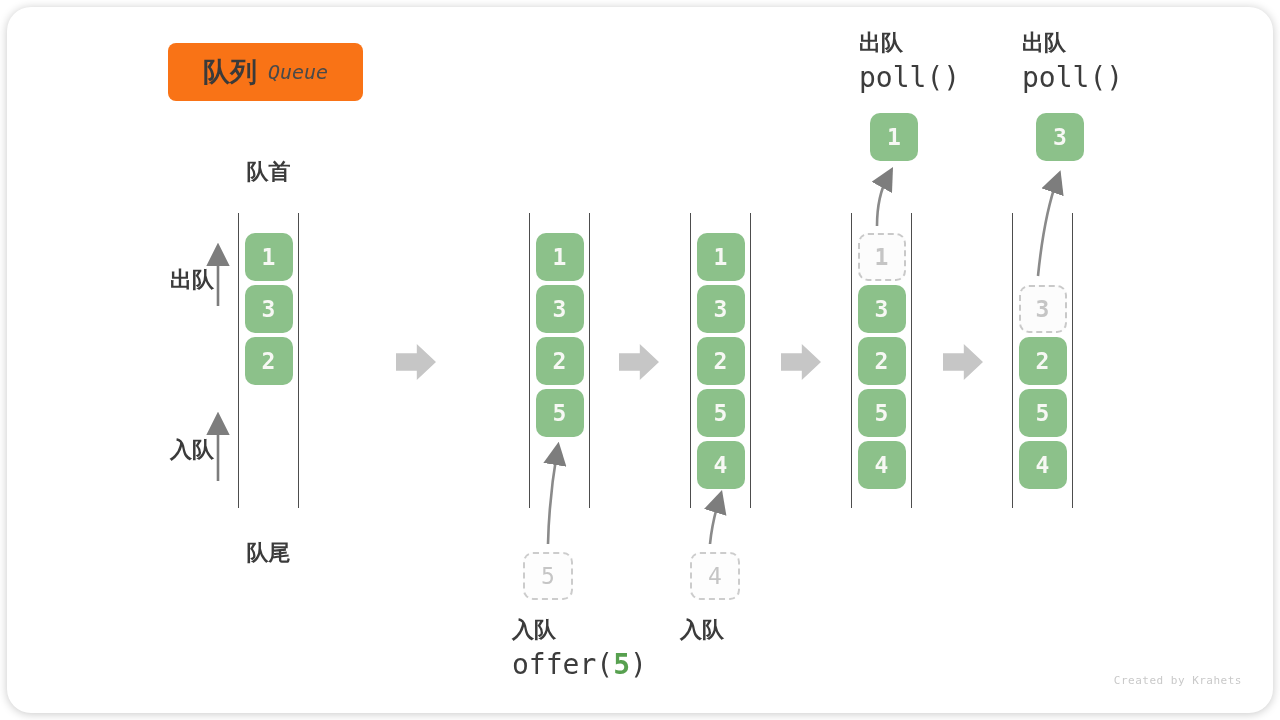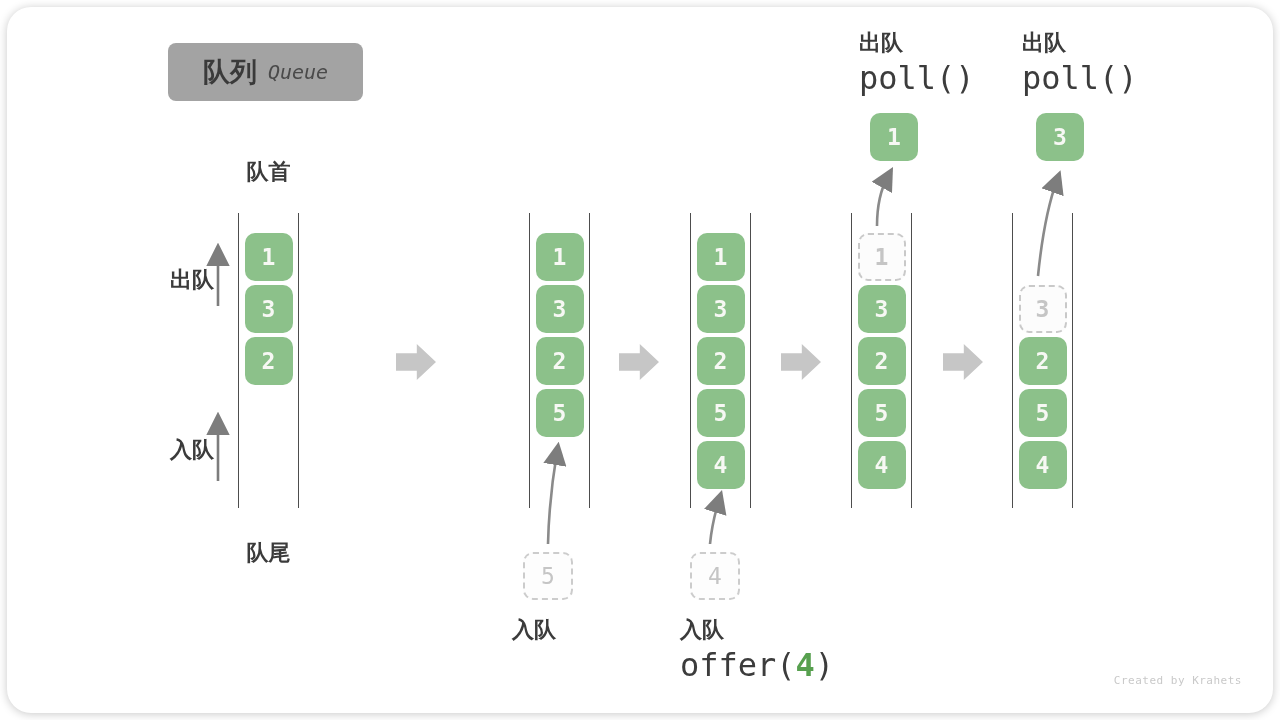--- a/index.html
+++ b/index.html
@@ -2,21 +2,21 @@
 <html><head>
 <meta charset="utf-8">
 <style>
   html,body{margin:0;padding:0;background:#ffffff;}
   .stage{position:relative;width:1280px;height:720px;background:#ffffff;overflow:hidden;
          font-family:"Liberation Sans",sans-serif;}
   .card-edge{position:absolute;left:7px;top:7px;right:7px;bottom:7px;border-radius:24px;
              background:#ffffff;box-shadow:0 1px 10px rgba(0,0,0,0.22);z-index:0;}
   .layer{position:absolute;left:0;top:0;width:1280px;height:720px;z-index:1;}
 
-  .title-badge{position:absolute;left:168px;top:43px;width:195px;height:58px;background:#a3a3a3;
+  .title-badge{position:absolute;left:168px;top:43px;width:195px;height:58px;background:#f97316;
                border-radius:8px;display:flex;align-items:center;justify-content:center;gap:11px;}
   .title-zh{font-size:27px;font-weight:700;color:#3a3a3a;}
   .title-en{font-family:"DejaVu Sans Mono",monospace;font-size:20px;color:#4a4a4a;font-style:italic;}
 
   .zh-label{position:absolute;font-size:22px;font-weight:700;color:#3b3b3b;white-space:nowrap;}
   .channel-cap{width:61px;text-align:center;}
 
   .channel{position:absolute;top:213px;width:61px;height:295px;
            border-left:1.5px solid #4d4d4d;border-right:1.5px solid #4d4d4d;box-sizing:border-box;}
   .box{position:absolute;left:50%;transform:translateX(-50%);width:48px;height:48px;box-sizing:border-box;
@@ -27,21 +27,21 @@
 
   .out-box{position:absolute;width:48px;height:48px;border-radius:10px;background:#8cc18a;
            display:flex;align-items:center;justify-content:center;color:#f7f8f4;
            font-family:"DejaVu Sans Mono",monospace;font-size:23px;font-weight:700;}
   .pending-box{position:absolute;width:50px;height:48px;box-sizing:border-box;border-radius:10px;
                background:#fdfdfd;border:2px dashed #cccccc;display:flex;align-items:center;justify-content:center;
                color:#c5c5c5;font-family:"DejaVu Sans Mono",monospace;font-size:23px;}
 
   .op-label{position:absolute;white-space:nowrap;}
   .op-zh{font-size:22px;font-weight:700;color:#3b3b3b;line-height:34px;}
-  .op-code{font-family:"DejaVu Sans Mono",monospace;font-size:32px;color:#3c3c3c;line-height:36px;}
+  .op-code{font-family:"DejaVu Sans Mono",monospace;font-size:28px;color:#3c3c3c;line-height:36px;}
   .op-arg{color:#57a04f;font-weight:700;}
 
   .block-arrow{position:absolute;width:40px;height:36px;background:#c6c6c6;
                clip-path:polygon(0 26%,52% 26%,52% 0,100% 50%,52% 100%,52% 74%,0 74%);}
 
   .watermark{position:absolute;right:38px;top:674px;font-family:"DejaVu Sans Mono",monospace;
              font-size:11px;color:#c9c9c9;letter-spacing:0.5px;}
   svg.overlay{position:absolute;left:0;top:0;pointer-events:none;}
 </style>
 </head>
@@ -102,24 +102,24 @@
     <div class="block-arrow" style="left:396px;top:344px;"></div>
     <div class="block-arrow" style="left:619px;top:344px;"></div>
     <div class="block-arrow" style="left:781px;top:344px;"></div>
     <div class="block-arrow" style="left:943px;top:344px;"></div>
 
     <div class="pending-box" style="left:523px;top:552px;">5</div>
     <div class="pending-box" style="left:690px;top:552px;">4</div>
 
     <div class="op-label" style="left:512px;top:613px;">
       <div class="op-zh">入队</div>
+      <div class="op-code"><span>offer(</span><span class="op-arg">5</span><span>)</span></div>
     </div>
     <div class="op-label" style="left:680px;top:613px;">
       <div class="op-zh">入队</div>
-      <div class="op-code"><span>offer(</span><span class="op-arg">4</span><span>)</span></div>
     </div>
 
     <div class="op-label" style="left:859px;top:26px;">
       <div class="op-zh">出队</div>
       <div class="op-code">poll()</div>
     </div>
     <div class="op-label" style="left:1022px;top:26px;">
       <div class="op-zh">出队</div>
       <div class="op-code">poll()</div>
     </div>

